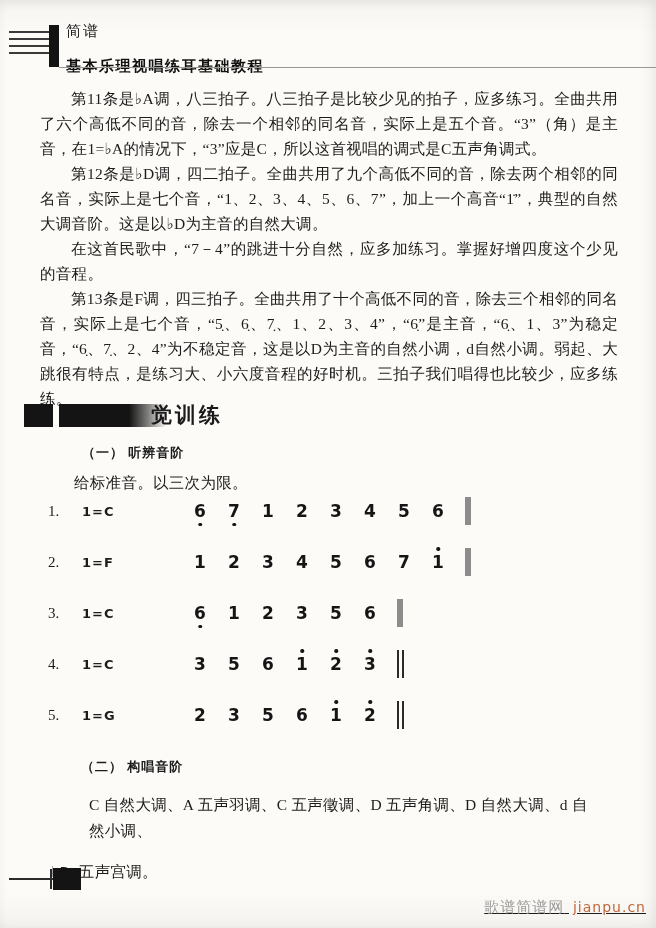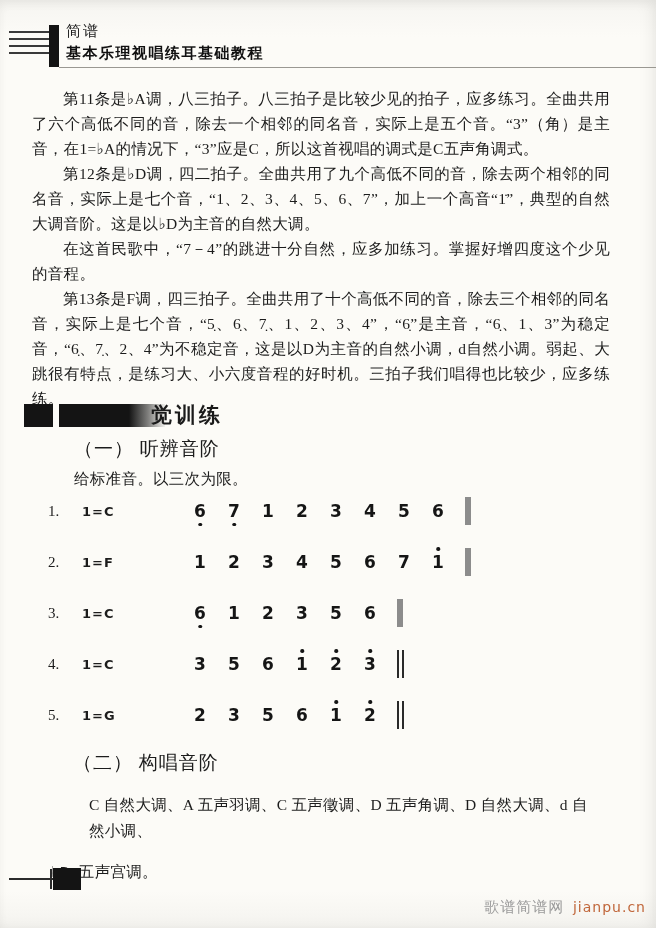--- a/index.html
+++ b/index.html
@@ -11,39 +11,39 @@
     color:#1c1c1c;overflow:hidden;
   }
 
   
   .page-header{position:absolute;top:22px;left:0;width:100%;height:48px;}
   .ruled-lines{position:absolute;left:9px;top:9px;width:40px;}
   .ruled-lines i{display:block;height:2px;background:#3a3a3a;margin-bottom:5px;}
   .header-vbar{position:absolute;left:49px;top:3px;width:10px;height:42px;background:#131313;}
   .header-titles{position:absolute;left:66px;top:2px;line-height:1;}
   .series{font-size:15px;letter-spacing:2px;color:#222;}
-  .book-title{font-size:15px;font-weight:bold;letter-spacing:1.5px;margin-top:7px;color:#111;}
+  .book-title{font-size:15px;font-weight:bold;letter-spacing:1.5px;margin-top:20px;color:#111;}
   .header-rule{position:absolute;left:59px;right:0;top:45px;height:1px;background:#9a9892;}
 
   
-  .body-text{position:absolute;top:86px;left:32px;width:578px;}
+  .body-text{position:absolute;top:86px;left:40px;width:578px;}
   .para{margin:0;font-size:15.5px;line-height:25px;text-align:justify;text-indent:2em;letter-spacing:0.3px;}
 
   
   .section-heading{position:absolute;top:402px;left:24px;display:flex;align-items:center;height:26px;}
   .redact-square{width:29px;height:23px;background:#141414;margin-right:6px;flex:none;}
   .redact-bar{width:106px;height:23px;flex:none;margin-right:-14px;position:relative;z-index:2;
     background:linear-gradient(90deg,#141414 0%,#141414 66%,rgba(25,25,25,0.55) 84%,rgba(30,30,30,0.05) 100%);}
   .section-title{margin:0;font-size:21px;font-weight:bold;letter-spacing:3px;color:#1a1a1a;position:relative;z-index:1;}
 
   
   .subsection{position:absolute;left:74px;}
   .sub-listening{top:436px;}
   .sub-singing{top:750px;left:73px;width:545px;}
-  .sub-heading{margin:0;font-size:19px;font-weight:normal;letter-spacing:1px;}
+  .sub-heading{margin:8px;font-size:13px;font-weight:bold;letter-spacing:1px;}
   .sub-instruction{margin:4px 0 0 0;font-size:15.5px;line-height:26px;letter-spacing:0.3px;}
   .scales-line{margin:16px;font-size:15.5px;line-height:26px;letter-spacing:0.3px;}
   .scales-line.outdent{margin-left:-23px;font-family:Liberation Mono, monospace;}
 
   
   .exercises{position:absolute;top:496px;left:48px;}
   .ex-row{display:flex;align-items:center;height:30px;margin-bottom:21px;}
   .ex-num{width:34px;font-size:15px;color:#1c1c1c;flex:none;}
   .ex-key{width:108px;font-family:"DejaVu Sans","Liberation Sans",sans-serif;font-weight:bold;font-size:13px;letter-spacing:1px;flex:none;}
   .ex-notes{display:inline-flex;gap:14px;flex:none;}
@@ -54,21 +54,21 @@
   .note[data-oct="low"]::after{bottom:-5px;}
   .note[data-oct="high"]::after{top:-5px;}
   .barline{display:inline-block;height:28px;margin-left:17px;flex:none;}
   .barline[data-bar="thick"]{width:6px;background:#8c8c8c;}
   .barline[data-bar="double"]{width:3px;border-left:2px solid #2a2a2a;border-right:2px solid #2a2a2a;}
 
   
   .pageno-line{position:absolute;left:9px;top:878px;width:44px;height:2px;background:#2b2b2b;}
   .pageno-tick{position:absolute;left:50px;top:869px;width:2px;height:20px;background:#2b2b2b;}
   .pageno-block{position:absolute;left:53px;top:868px;width:28px;height:22px;background:#141414;}
-  .watermark{position:absolute;right:10px;top:898px;font-size:15px;letter-spacing:1px;}
+  .watermark{position:absolute;right:10px;top:898px;font-size:15px;letter-spacing:1px;text-decoration:underline;}
   .watermark .site-cn{color:#9b9b9b;}
   .watermark .site-url{color:#c0663a;font-family:"DejaVu Sans","Liberation Sans",sans-serif;font-size:14px;margin-left:4px;}
 </style>
 </head>
 <body>
 
 <div class="page">
 
   <header class="page-header">
     <div class="ruled-lines">

